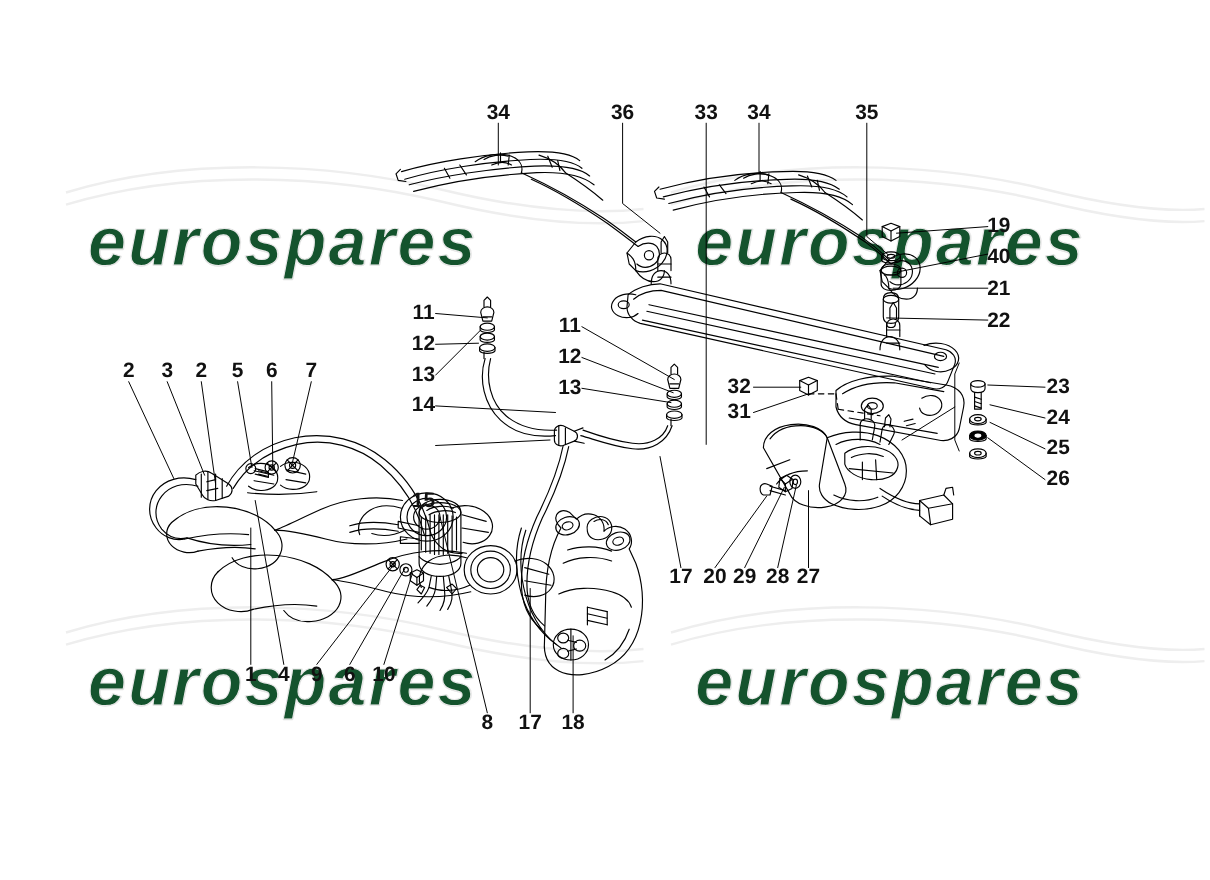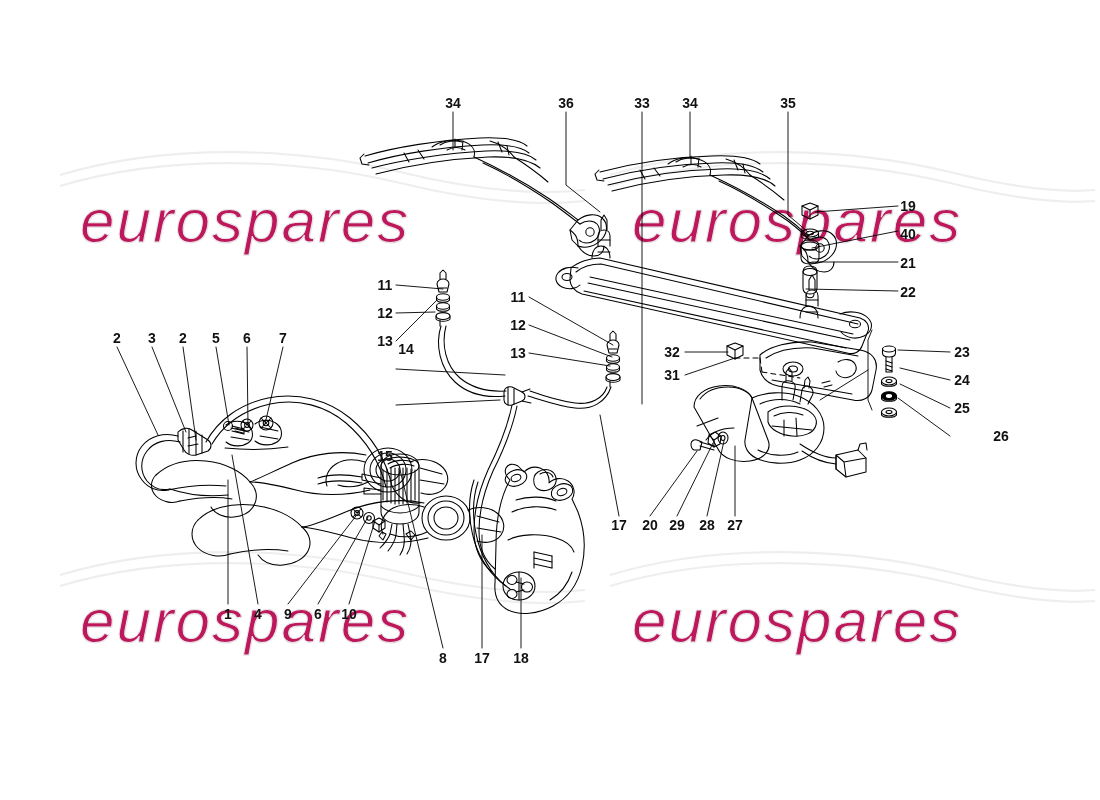--- a/index.html
+++ b/index.html
@@ -3,24 +3,24 @@
 <meta charset="utf-8">
 <style>
   html,body{margin:0;padding:0;background:#ffffff;}
   body{width:1100px;height:800px;position:relative;overflow:hidden;
        font-family:"Liberation Sans", sans-serif;}
   #stage{position:absolute;left:0;top:0;width:1100px;height:800px;background:#fff;}
   svg{position:absolute;left:0;top:0;}
   #art{z-index:3;}
   #marks{z-index:1;}
   .lbl{position:absolute;z-index:4;font-family:"Liberation Sans",sans-serif;
-       font-size:14px;font-weight:700;color:#111;letter-spacing:0px;
+       font-size:19px;font-weight:700;color:#111;letter-spacing:0px;
        transform:translate(-50%,-50%);white-space:nowrap;}
   .wm{position:absolute;z-index:2;font-family:"Liberation Sans",sans-serif;
-      font-style:italic;font-weight:400;color:#be185d;
+      font-style:italic;font-weight:700;color:#14532d;
       -webkit-text-stroke:1px #e9e9e9;
       text-shadow:0 1px 0 #e4e4e4, 1px 0 0 #ededed;
       letter-spacing:2px;user-select:none;white-space:nowrap;}
 </style>
 </head>
 <body>
 
 <div id="stage">
 
   <svg id="marks" width="1100" height="800" viewBox="0 0 1100 800">
@@ -513,35 +513,35 @@
   <div class="lbl" style="left:788px;top:103px;">35</div>
 
   <div class="lbl" style="left:908px;top:206px;">19</div>
   <div class="lbl" style="left:908px;top:234px;">40</div>
   <div class="lbl" style="left:908px;top:263px;">21</div>
   <div class="lbl" style="left:908px;top:292px;">22</div>
 
   <div class="lbl" style="left:962px;top:352px;">23</div>
   <div class="lbl" style="left:962px;top:380px;">24</div>
   <div class="lbl" style="left:962px;top:408px;">25</div>
-  <div class="lbl" style="left:962px;top:436px;margin-left:39px;">26</div>
+  <div class="lbl" style="left:962px;top:436px;">26</div>
 
   <div class="lbl" style="left:672px;top:352px;">32</div>
   <div class="lbl" style="left:672px;top:375px;text-align:right;">31</div>
 
   <div class="lbl" style="left:619px;top:525px;">17</div>
   <div class="lbl" style="left:650px;top:525px;">20</div>
   <div class="lbl" style="left:677px;top:525px;">29</div>
   <div class="lbl" style="left:707px;top:525px;">28</div>
   <div class="lbl" style="left:735px;top:525px;">27</div>
 
   <div class="lbl" style="left:385px;top:285px;">11</div>
   <div class="lbl" style="left:385px;top:313px;">12</div>
   <div class="lbl" style="left:385px;top:341px;">13</div>
-  <div class="lbl" style="left:385px;top:349px;margin-left:21px;">14</div>
+  <div class="lbl" style="left:385px;top:369px;">14</div>
   <div class="lbl" style="left:385px;top:424px;margin-top:32px;">15</div>
 
   <div class="lbl" style="left:518px;top:297px;">11</div>
   <div class="lbl" style="left:518px;top:325px;">12</div>
   <div class="lbl" style="left:518px;top:353px;">13</div>
 
   <div class="lbl" style="left:117px;top:338px;">2</div>
   <div class="lbl" style="left:152px;top:338px;">3</div>
   <div class="lbl" style="left:183px;top:338px;">2</div>
   <div class="lbl" style="left:216px;top:338px;">5</div>

